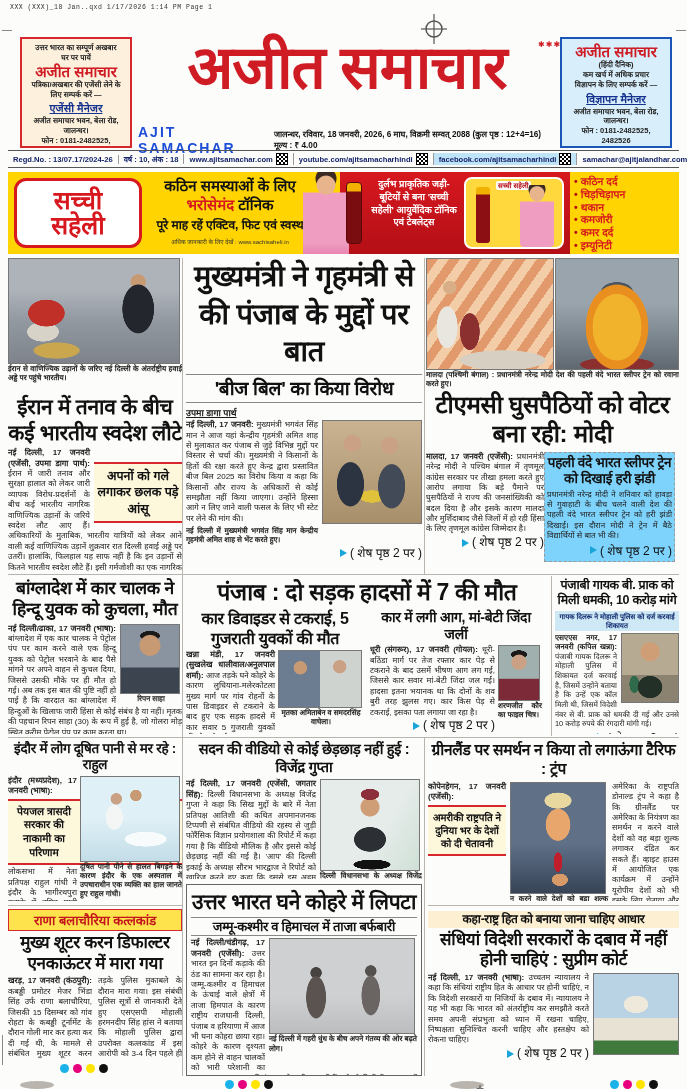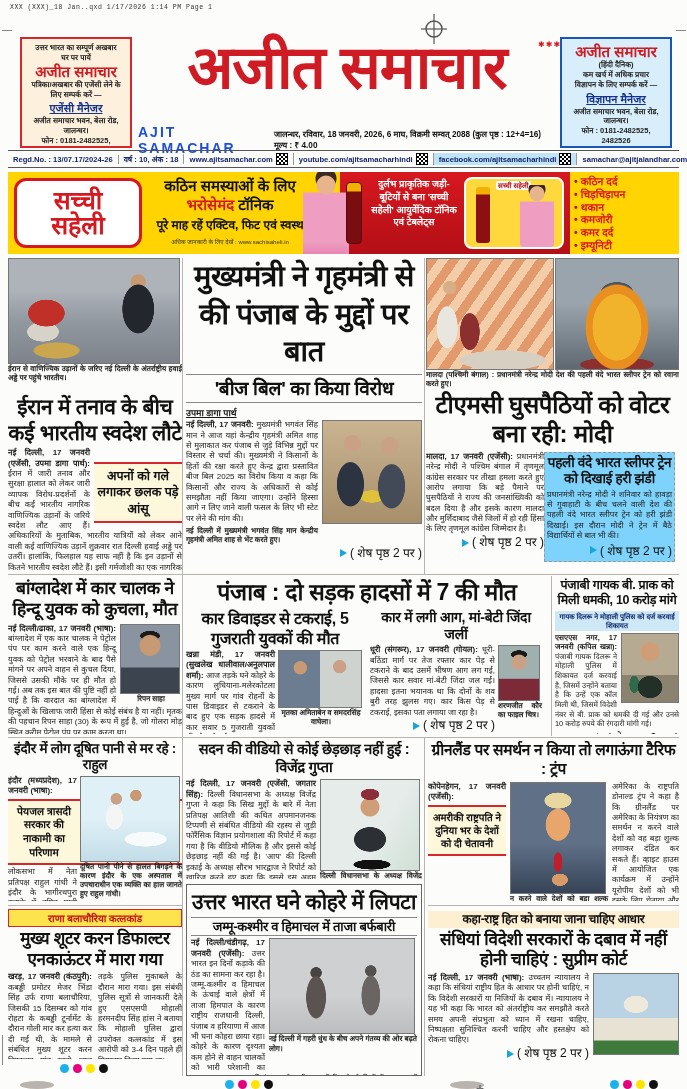--- a/index.html
+++ b/index.html
@@ -406,21 +406,21 @@
         <div class="cap">न करने वाले देशों को बड़ा शुल्क लगाकर दंडित कर सकते हैं।</div>
       </div>
       <div class="bodytxt" style="flex:1">
         <span>अमेरिका के राष्ट्रपति डोनाल्ड ट्रंप ने कहा है कि ग्रीनलैंड पर अमेरिका के नियंत्रण का समर्थन न करने वाले देशों को वह बड़ा शुल्क लगाकर दंडित कर सकते हैं। व्हाइट हाउस में आयोजित एक कार्यक्रम में उन्होंने यूरोपीय देशों को भी इसके लिए चेताया और कहा कि मैं ग्रीनलैंड के लिए भी ऐसा कर सकता हूं।</span>
         
       </div>
     </div>
   </div>
 
   <div class="art" style="left:8px;top:909px;width:174px;height:150px">
-    <div class="kicker" style="font-size:10px;padding:1px 0">राणा बलाचौरिया कत्लकांड</div>
+    <div class="kicker" style="font-size:13px;padding:1px 0">राणा बलाचौरिया कत्लकांड</div>
     <div class="hl" style="font-size:17px;margin:2px 0">मुख्य शूटर करन डिफाल्टर एनकाऊंटर में मारा गया</div>
     <div class="bodytxt" style="column-count:2;column-gap:6px">
       <span class="dl">खरड़, 17 जनवरी (कंठपुरी):</span>
       <span>कबड्डी प्रमोटर मेजर भिंडा सिंह उर्फ राणा बलाचौरिया, जिसकी 15 दिसम्बर को गांव रोहटा के कबड्डी टूर्नामेंट के दौरान गोली मार कर हत्या कर दी गई थी, के मामले से संबंधित मुख्य शूटर करन डिफाल्टर गांव रहड़ो आज तड़के पुलिस मुकाबले के दौरान मारा गया। इस संबंधी पुलिस सूत्रों से जानकारी देते हुए एसएसपी मोहाली हरमनदीप सिंह हांस ने बताया कि मोहाली पुलिस द्वारा उपरोक्त कत्लकांड में इस आरोपी को 3-4 दिन पहले ही गिरफ्तार किया गया था।</span>
     </div>
 
   </div>
   <div class="cmyk" style="position:absolute;left:60px;top:1064px">
     <i style="background:#1ab2e8"></i>
       <i style="background:#e6007e"></i>

